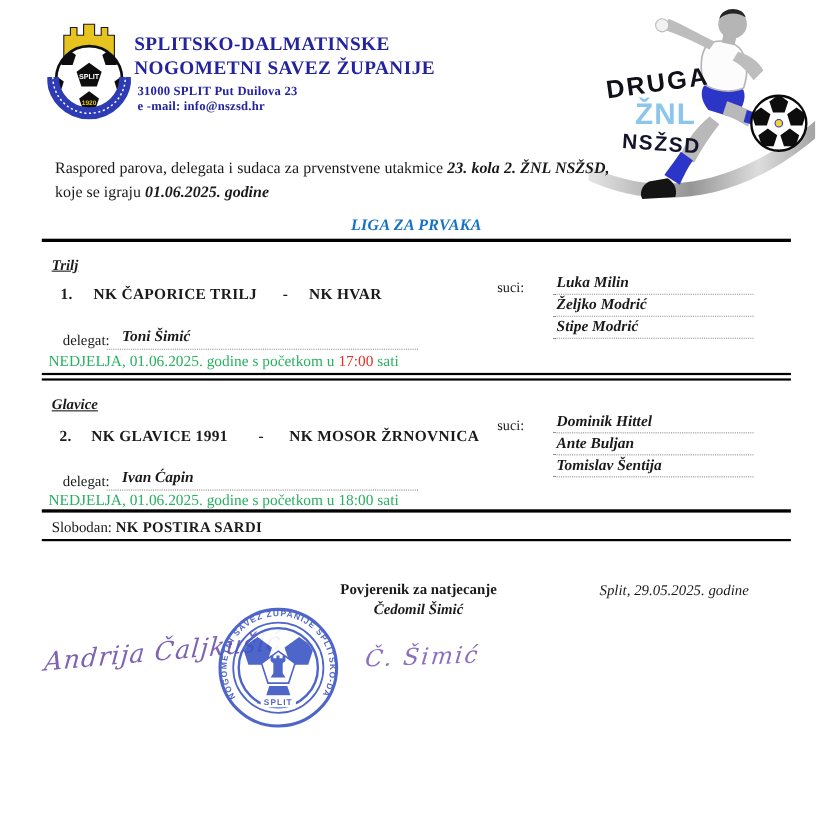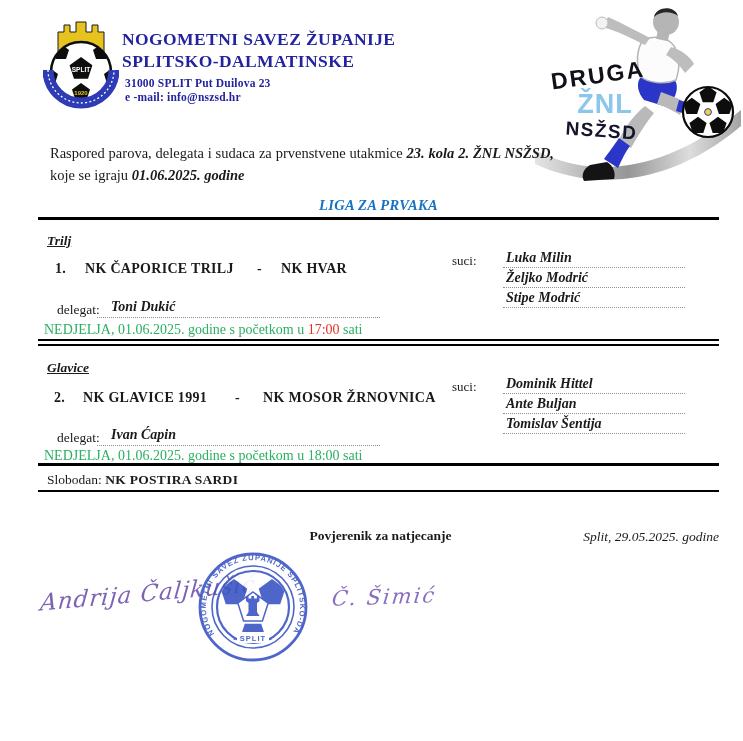--- a/index.html
+++ b/index.html
@@ -35,21 +35,21 @@
     font-size:14px;padding:0 0 2px 14px;box-sizing:border-box;white-space:nowrap;}
   .schedule{font-size:14px;color:#2ab061;white-space:nowrap;}
   .time-red{color:#e53228;}
 
   .bye-row{font-size:13.5px;}
   .bye-team{font-weight:bold;letter-spacing:.3px;}
 
   .sig-col{text-align:center;}
   .sig-title{font-weight:bold;font-size:13.5px;line-height:18px;}
   .sig-name{font-weight:bold;font-style:italic;font-size:13.5px;line-height:18px;}
-  .sig-date{font-style:italic;font-size:13.5px;text-align:right;}
+  .sig-date{font-style:italic;font-size:13.5px;}
   .hand{font-style:italic;color:#7d63b2;white-space:nowrap;
     font-family:"DejaVu Serif",serif;}
   .hand-left{font-size:23px;transform:rotate(-5deg) skewX(-10deg);letter-spacing:1px;}
   .hand-right{font-size:21px;color:#8a6fc0;transform:rotate(-2deg) skewX(-8deg);letter-spacing:2px;}
 </style>
 </head>
 <body>
 
 <div class="page">
 
@@ -67,22 +67,22 @@
       <polygon points="68,49 75,54 72.5,62 63.5,62 61,54"></polygon>
       <polygon points="38,63 47,69.5 43.5,80 32.5,80 29,69.5"></polygon>
     </g>
     <text x="38" y="52" text-anchor="middle" font-family="Liberation Sans,sans-serif" font-size="6.5" font-weight="bold" fill="#ffffff">SPLIT</text>
     <text x="38" y="75" text-anchor="middle" font-family="Liberation Sans,sans-serif" font-size="6" font-weight="bold" fill="#e6c31f">1920</text>
     <path d="M5,50 A33,33 0 0 0 71,50" fill="none" stroke="#2d3bb5" stroke-width="11"></path>
     <path d="M5,50 A33,33 0 0 0 71,50" fill="none" stroke="#ffffff" stroke-width="1.3" stroke-dasharray="2,2.3"></path>
   </svg>
 
   <div class="abs org-block">
+    <div class="org-line">SPLITSKO-DALMATINSKE</div>
     <div class="org-line">NOGOMETNI SAVEZ ŽUPANIJE</div>
-    <div class="org-line">SPLITSKO-DALMATINSKE</div>
     <div class="org-sub first">31000 SPLIT  Put Duilova 23</div>
     <div class="org-sub">e -mail: info@nszsd.hr</div>
   </div>
 
   <svg class="abs" style="left:533px;top:0;" width="210" height="190" viewBox="0 0 210 190">
     <defs>
       <linearGradient id="silver" x1="0" y1="0" x2="1" y2="0">
         <stop offset="0" stop-color="#e2e2e2"></stop>
           <stop offset=".45" stop-color="#8a8a8a"></stop>
         <stop offset=".75" stop-color="#d9d9d9"></stop>
@@ -154,21 +154,21 @@
     <div class="ref-item">Željko Modrić</div>
     <div class="ref-item">Stipe Modrić</div>
   </div>
 
   <div class="abs match-num" style="left:55px;top:261px;">1.</div>
   <div class="abs team" style="left:85px;top:261px;">NK ČAPORICE TRILJ</div>
   <div class="abs dash" style="left:257px;top:261px;">-</div>
   <div class="abs team" style="left:281px;top:261px;">NK HVAR</div>
 
   <div class="abs delegat-label" style="left:57px;top:302px;">delegat:</div>
-  <div class="abs delegat-value" style="left:97px;top:299px;">Toni Dukić</div>
+  <div class="abs delegat-value" style="left:97px;top:299px;">Toni Šimić</div>
 
   <div class="abs schedule" style="left:44px;top:322px;"><span>NEDJELJA, 01.06.2025. godine s početkom u </span><span class="time-red">17:00</span><span> sati</span></div>
 
   <div class="rule rule-double" style="top:339px;"></div>
 
   <div class="abs venue" style="left:47px;top:360px;">Glavice</div>
 
   <div class="abs suci-label" style="left:452px;top:379px;">suci:</div>
   <div class="abs ref-list" style="left:503px;top:376px;">
     <div class="ref-item">Dominik Hittel</div>
@@ -187,20 +187,21 @@
   <div class="abs schedule" style="left:44px;top:448px;"><span>NEDJELJA, 01.06.2025. godine s početkom u </span><span>18:00</span><span> sati</span></div>
 
   <div class="rule" style="top:463px;"></div>
 
   <div class="abs bye-row" style="left:47px;top:472px;"><span>Slobodan:</span>&nbsp;<span class="bye-team">NK POSTIRA SARDI</span></div>
 
   <div class="rule rule-thin" style="top:490px;"></div>
 
   <div class="abs sig-col" style="left:283px;top:527px;width:195px;">
     <div class="sig-title">Povjerenik za natjecanje</div>
+    <div class="sig-name">Čedomil Šimić</div>
   </div>
   <div class="abs sig-date" style="left:545px;top:529px;width:174px;">Split, 29.05.2025. godine</div>
 
   <div class="abs hand hand-left" style="left:40px;top:580px;">Andrija Čaljkušić</div>
   <div class="abs hand hand-right" style="left:332px;top:585px;">Č. Šimić</div>
 
   <svg class="abs" style="left:197px;top:551px;" width="112" height="112" viewBox="0 0 112 112" opacity="0.9">
     <defs>
       <path id="stampring" d="M17.5,83 A47,47 0 1 1 94.5,83"></path>
     </defs>

